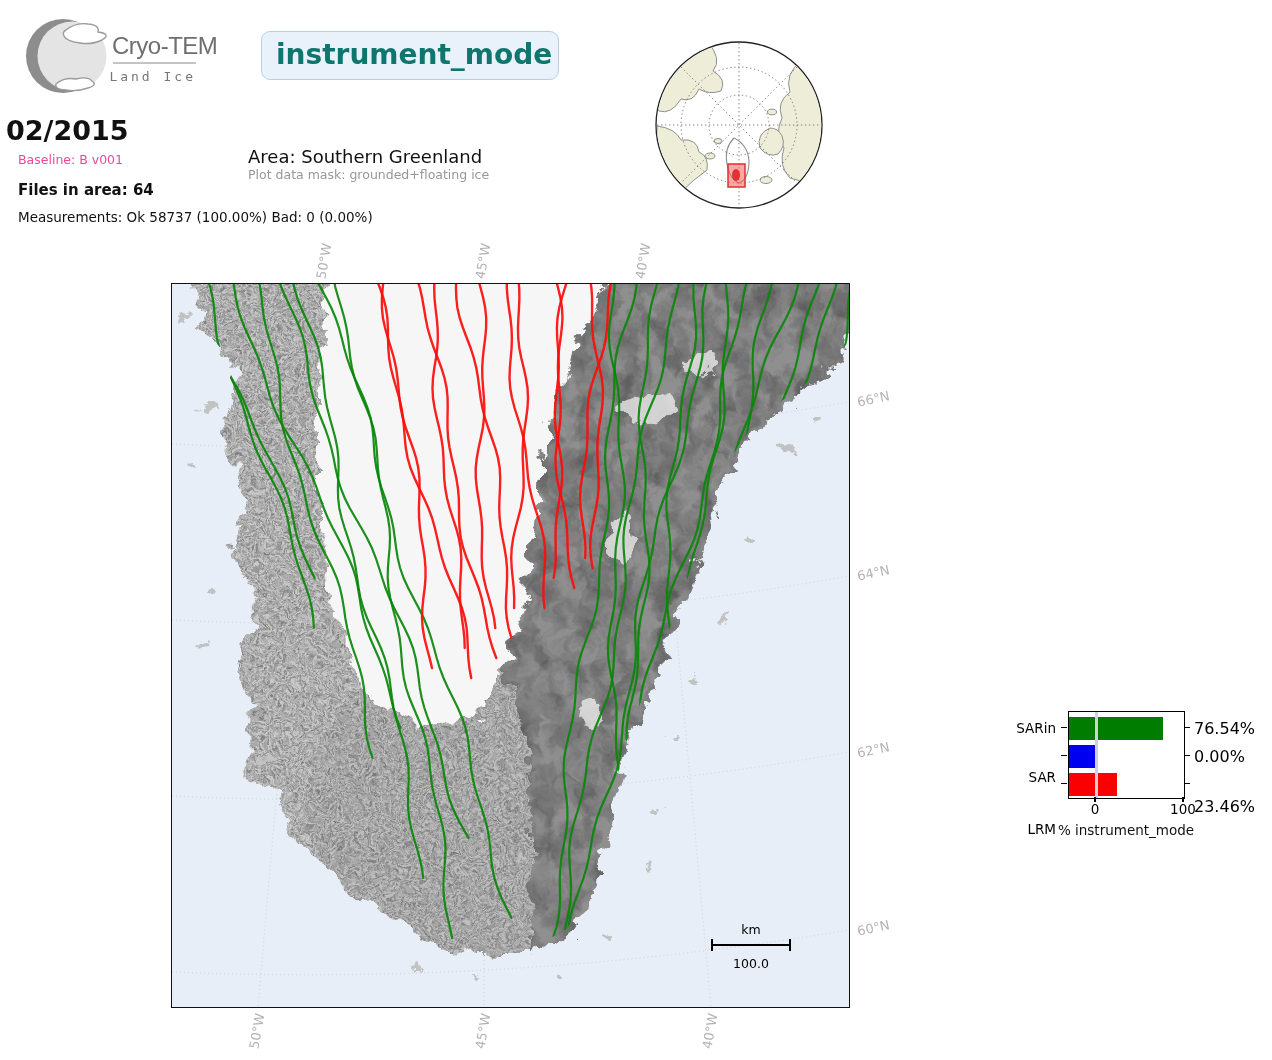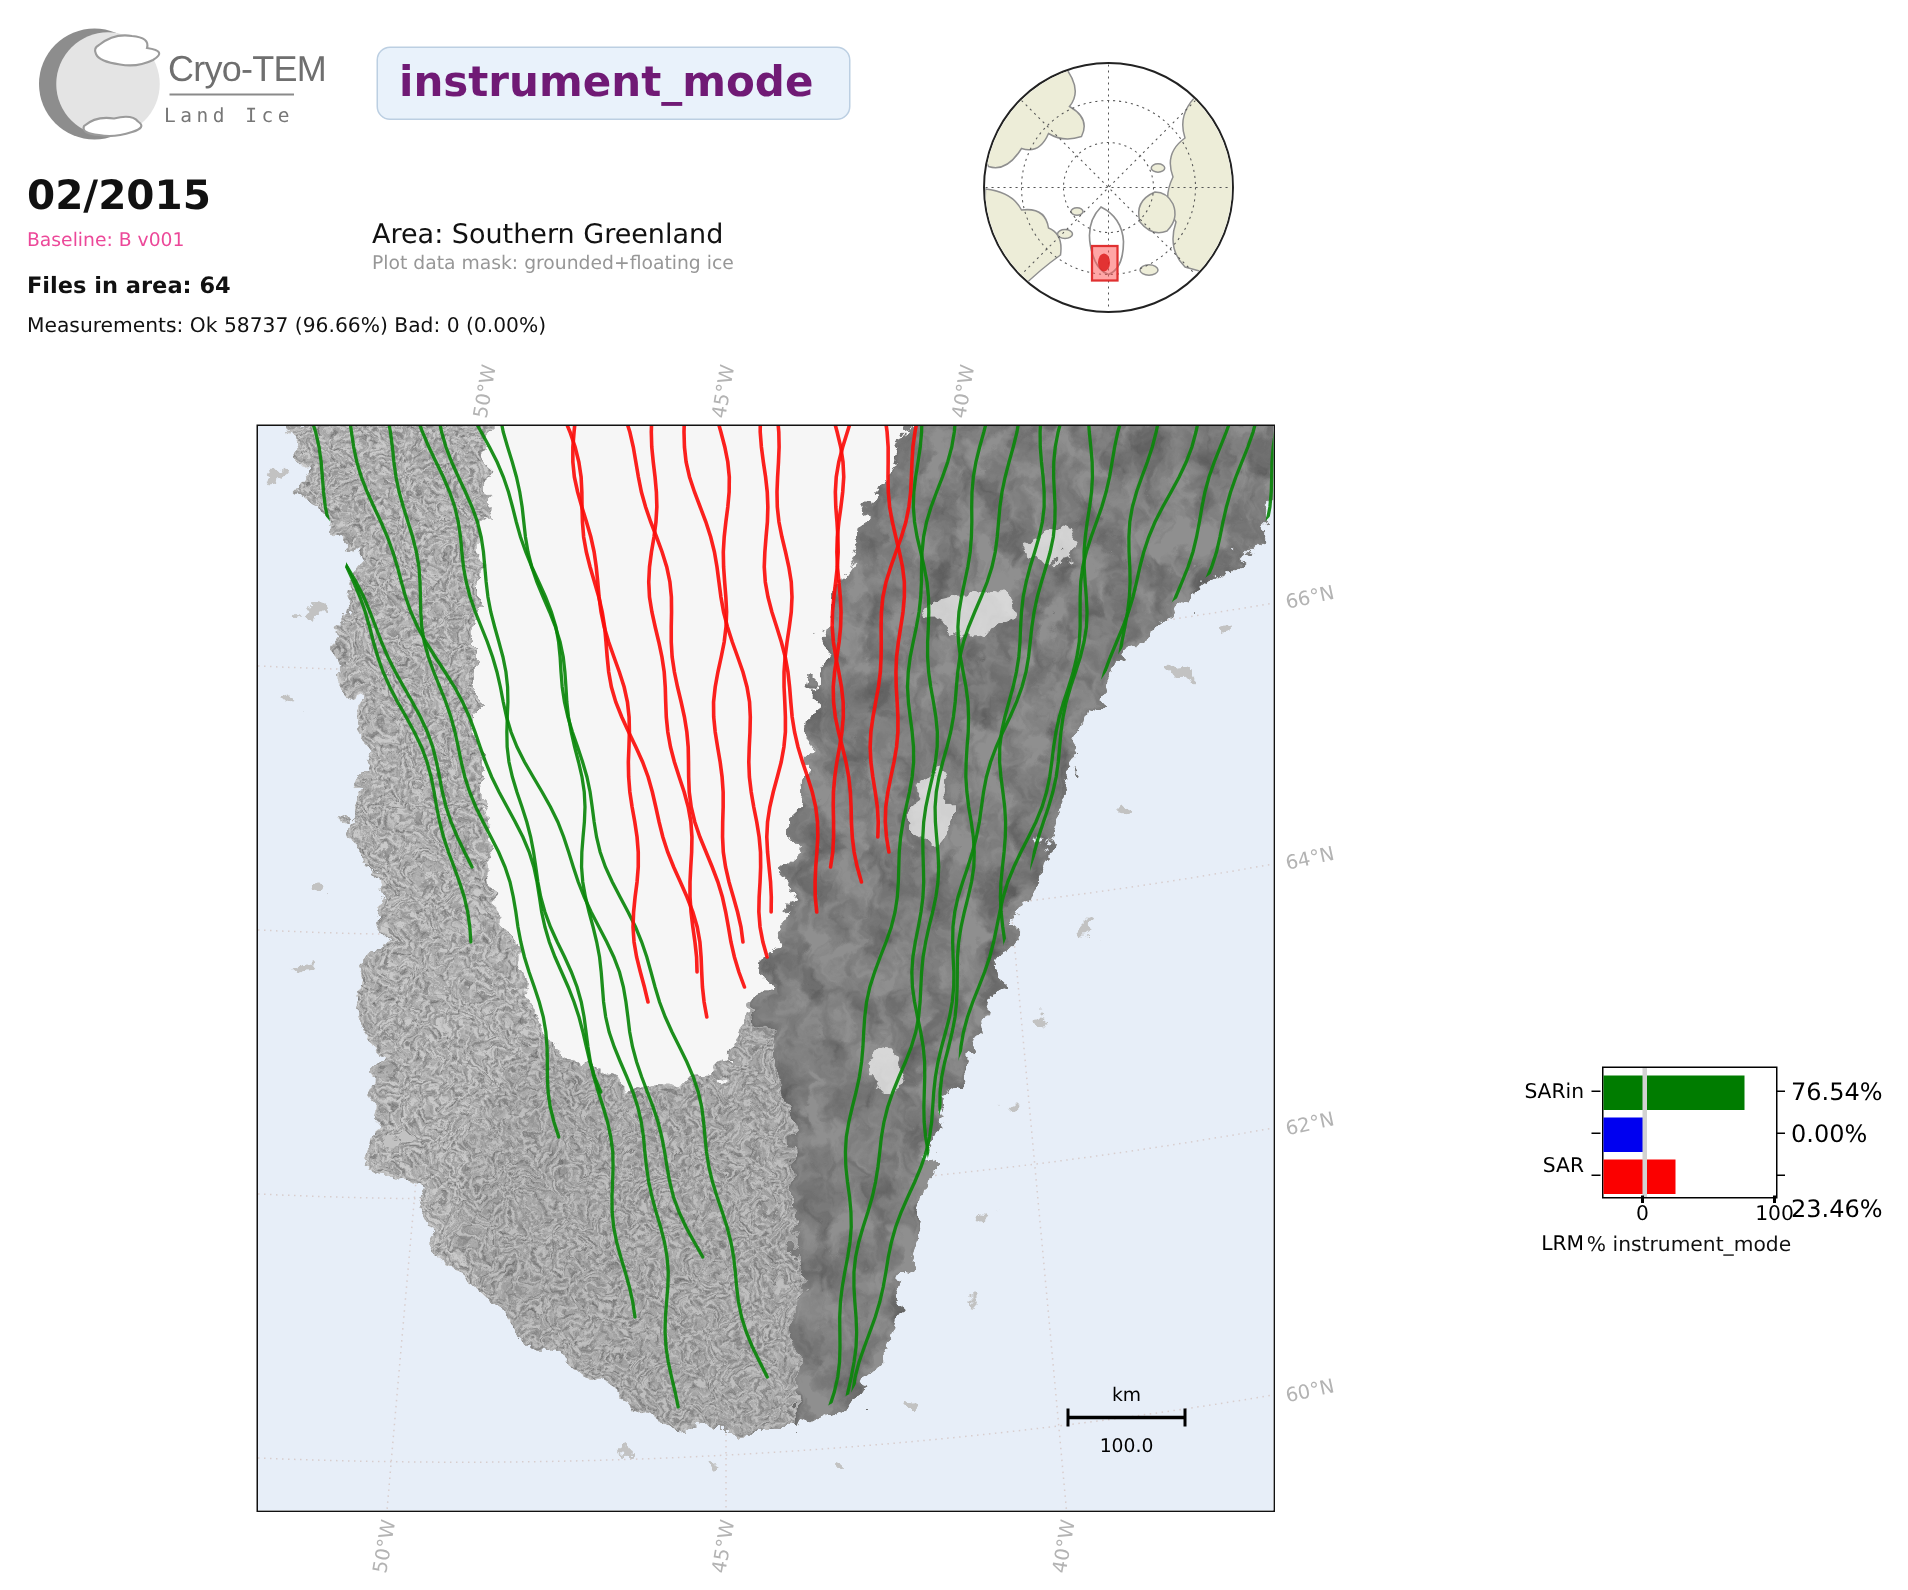--- a/index.html
+++ b/index.html
@@ -1,22 +1,22 @@
 <!DOCTYPE html>
 <html><head>
 <meta charset="utf-8">
 <style>
   html,body{margin:0;padding:0;background:#ffffff;}
   #page{position:relative;width:1272px;height:1060px;background:#fff;overflow:hidden;
         font-family:"DejaVu Sans","Liberation Sans",sans-serif;color:#111;}
   .abs{position:absolute;}
   
-  #title-chip{left:251px;top:31px;padding:6px 24px 8px 14px;background:#e9f2fb;
-      border:1px solid #bccfe2;border-radius:9px;font-size:28px;font-weight:bold;color:#701a75;}
-  #date-label{left:18px;top:115px;font-size:27px;font-weight:bold;}
+  #title-chip{left:261px;top:31px;padding:6px 6px 8px 14px;background:#e9f2fb;
+      border:1px solid #bccfe2;border-radius:9px;font-size:28px;font-weight:bold;color:#0f766e;}
+  #date-label{left:6px;top:115px;font-size:27px;font-weight:bold;}
   #baseline-label{left:18px;top:152px;font-size:12.5px;color:#ec4899;}
   #files-label{left:18px;top:181px;font-size:15px;font-weight:bold;}
   #meas-label{left:18px;top:209px;font-size:13.5px;}
   #area-label{left:248px;top:109px;font-size:18px;margin-top:37px;}
   #mask-label{left:248px;top:167px;font-size:12.5px;color:#979797;}
   
   #map-wrap{left:171px;top:283px;width:677px;height:723px;border:1.4px solid #111;}
   .axis-lab{position:absolute;font-size:13px;color:#b3b3b3;white-space:nowrap;}
   .axis-top,.axis-bottom{transform:translate(-50%,-50%) rotate(-80deg);}
   .axis-right{transform:translateY(-50%) rotate(-12deg);}
@@ -43,21 +43,21 @@
     <path d="M38,76 q8,-7 20,-5 q12,-3 16,2 q6,4 -4,7 q-12,4 -22,2 q-12,-1 -10,-6 Z" fill="#ffffff" stroke="#9b9b9b" stroke-width="1.4"></path>
     <text x="94" y="46" font-size="24" fill="#6f6f6f" letter-spacing="-0.5" font-family="Liberation Sans, sans-serif">Cryo-TEMPO</text>
     <line x1="95" y1="55" x2="178" y2="55" stroke="#8a8a8a" stroke-width="1.2"></line>
     <text x="178" y="73" font-size="13" fill="#777" letter-spacing="3" text-anchor="end" font-family="DejaVu Sans Mono, monospace">Land Ice</text>
   </svg>
 
   <div class="abs" id="title-chip">instrument_mode</div>
   <div class="abs" id="date-label">02/2015</div>
   <div class="abs" id="baseline-label">Baseline: B v001</div>
   <div class="abs" id="files-label">Files in area: 64</div>
-  <div class="abs" id="meas-label">Measurements: Ok 58737 (96.66%) Bad: 0 (0.00%)</div>
+  <div class="abs" id="meas-label">Measurements: Ok 58737 (100.00%) Bad: 0 (0.00%)</div>
   <div class="abs" id="area-label">Area: Southern Greenland</div>
   <div class="abs" id="mask-label">Plot data mask: grounded+floating ice</div>
 
   <svg class="abs" id="inset" style="left:652px;top:38px;" width="174" height="174" viewBox="0 0 174 174">
     <circle cx="87" cy="87" r="83" fill="#ffffff" stroke="#222" stroke-width="1.3"></circle>
     <clipPath id="insetClip">
         <circle cx="87" cy="87" r="82.2"></circle>
       </clipPath>
     <g clip-path="url(#insetClip)">
       <path d="M150,22 q-18,14 -12,32 q-14,10 -8,26 q-8,16 2,30 q-6,18 6,30 l36,10 l8,-110 Z" fill="#ededd8" stroke="#8f8f8f" stroke-width="1"></path>

